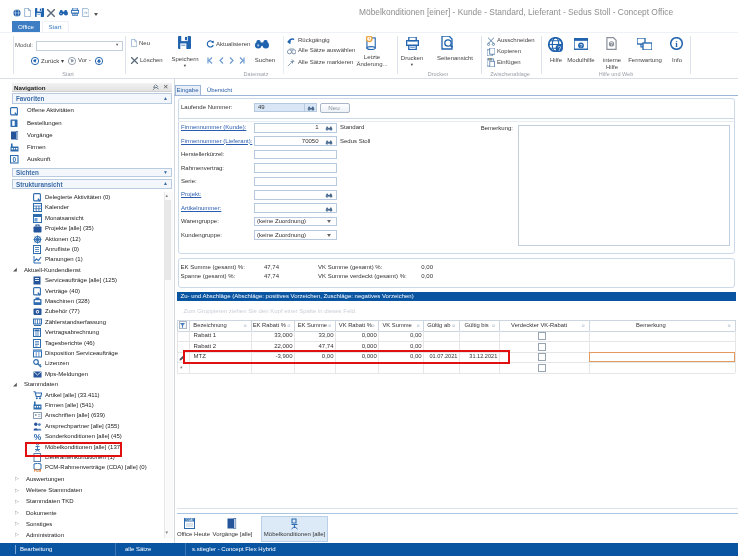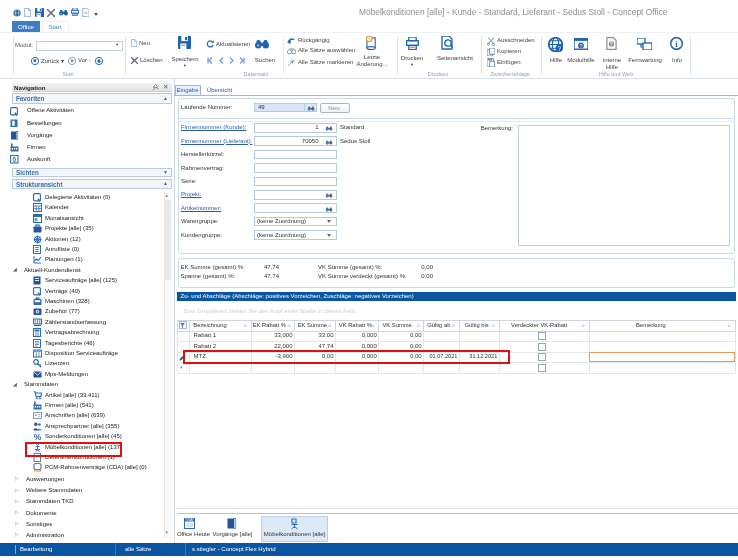--- a/index.html
+++ b/index.html
@@ -155,21 +155,21 @@
     <use href="#bino"></use>
   </svg>
 <svg class="ico" style="left:71px;top:8px" width="8" height="8" viewBox="0 0 14 14">
     <use href="#printer"></use>
   </svg>
 <svg class="ico" style="left:82px;top:8px" width="7" height="9" viewBox="0 0 11 13">
     <path d="M1 0 L8 0 L11 3 L11 13 L1 13 Z" fill="#fff" stroke="#7aa0c8" stroke-width="1.2"></path>
     <path d="M3 7 L8 7 M6 5 L8 7 L6 9" stroke="#7aa0c8" stroke-width="1" fill="none"></path>
   </svg>
 <div class="ab" style="left:94px;top:12.5px;width:0;height:0;border-left:2.2px solid transparent;border-right:2.2px solid transparent;border-top:3px solid #555;"></div>
-<div class="t" style="left:359px;top:7px;font-size:8.4px;color:#8e8e8e;">Möbelkonditionen [alle] - Kunde - Standard, Lieferant - Sedus Stoll - Concept Office</div>
+<div class="t" style="left:359px;top:7px;font-size:8.4px;color:#8e8e8e;">Möbelkonditionen [einer] - Kunde - Standard, Lieferant - Sedus Stoll - Concept Office</div>
 
 <div class="ab" style="left:12px;top:21px;width:28px;height:11px;background:#3d7dc4;"></div>
 <div class="t" style="left:26px;top:23px;font-size:6.2px;color:#fff;transform:translateX(-50%);">Office</div>
 <div class="ab" style="left:42px;top:21px;width:27px;height:11px;background:#fff;border:1px solid #eef2f6;border-bottom:none;box-sizing:border-box;"></div>
 <div class="t" style="left:55px;top:23px;font-size:6.2px;color:#3d7dc4;transform:translateX(-50%);">Start</div>
 <div class="ab" style="left:0;top:32px;width:738px;height:1px;background:#eef1f5;"></div>
 
 <div class="vsep" style="left:13px;"></div>
 <div class="vsep" style="left:125px;"></div>
 <div class="vsep" style="left:283px;background:#e8edf2;"></div>

